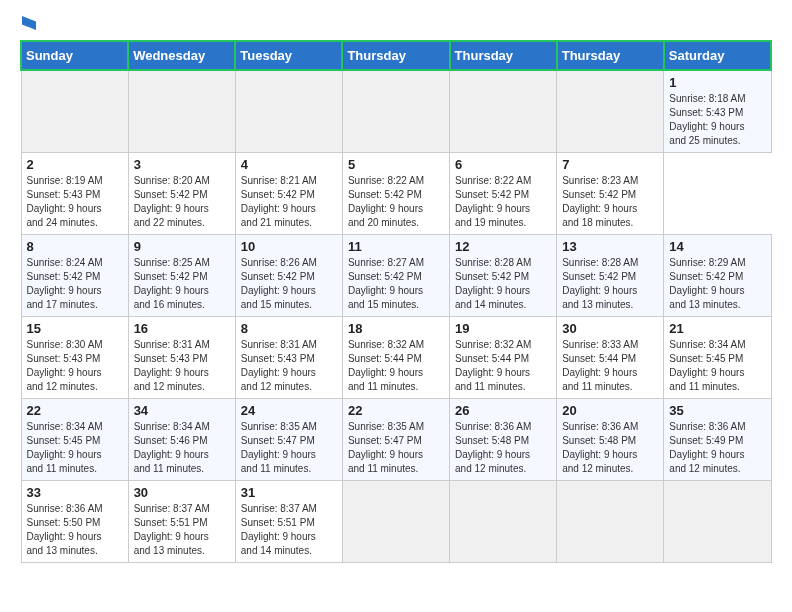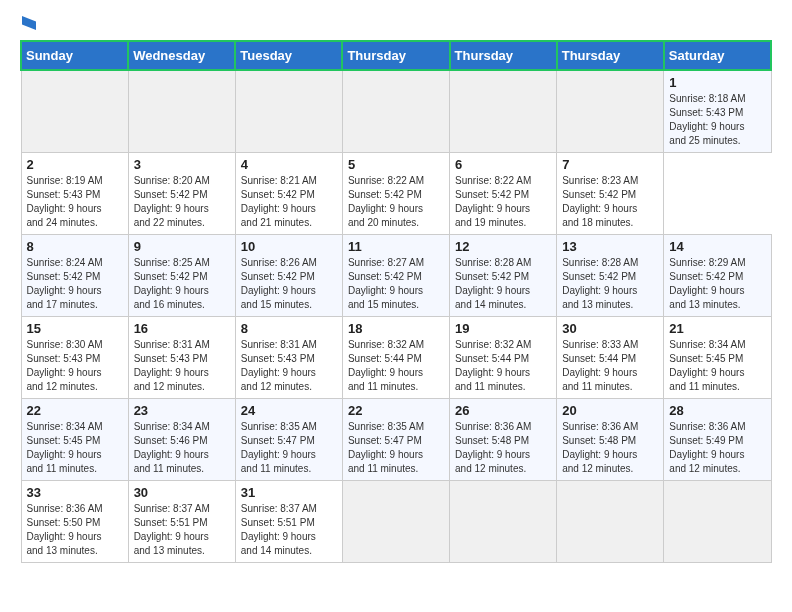--- a/index.html
+++ b/index.html
@@ -229,41 +229,41 @@
           <span class="day-number">21</span>
           <div class="cell-text">Sunrise: 8:34 AM<br>Sunset: 5:45 PM<br>Daylight: 9 hours<br>and 11 minutes.</div>
         </td>
       </tr>
       <tr>
         <td>
           <span class="day-number">22</span>
           <div class="cell-text">Sunrise: 8:34 AM<br>Sunset: 5:45 PM<br>Daylight: 9 hours<br>and 11 minutes.</div>
         </td>
         <td>
-          <span class="day-number">23</span>
+          <span class="day-number">34</span>
           <div class="cell-text">Sunrise: 8:34 AM<br>Sunset: 5:46 PM<br>Daylight: 9 hours<br>and 11 minutes.</div>
         </td>
         <td>
           <span class="day-number">24</span>
           <div class="cell-text">Sunrise: 8:35 AM<br>Sunset: 5:47 PM<br>Daylight: 9 hours<br>and 11 minutes.</div>
         </td>
         <td>
           <span class="day-number">22</span>
           <div class="cell-text">Sunrise: 8:35 AM<br>Sunset: 5:47 PM<br>Daylight: 9 hours<br>and 11 minutes.</div>
         </td>
         <td>
           <span class="day-number">26</span>
           <div class="cell-text">Sunrise: 8:36 AM<br>Sunset: 5:48 PM<br>Daylight: 9 hours<br>and 12 minutes.</div>
         </td>
         <td>
           <span class="day-number">20</span>
           <div class="cell-text">Sunrise: 8:36 AM<br>Sunset: 5:48 PM<br>Daylight: 9 hours<br>and 12 minutes.</div>
         </td>
         <td>
-          <span class="day-number">28</span>
+          <span class="day-number">35</span>
           <div class="cell-text">Sunrise: 8:36 AM<br>Sunset: 5:49 PM<br>Daylight: 9 hours<br>and 12 minutes.</div>
         </td>
       </tr>
       <tr>
         <td>
           <span class="day-number">33</span>
           <div class="cell-text">Sunrise: 8:36 AM<br>Sunset: 5:50 PM<br>Daylight: 9 hours<br>and 13 minutes.</div>
         </td>
         <td>
           <span class="day-number">30</span>

